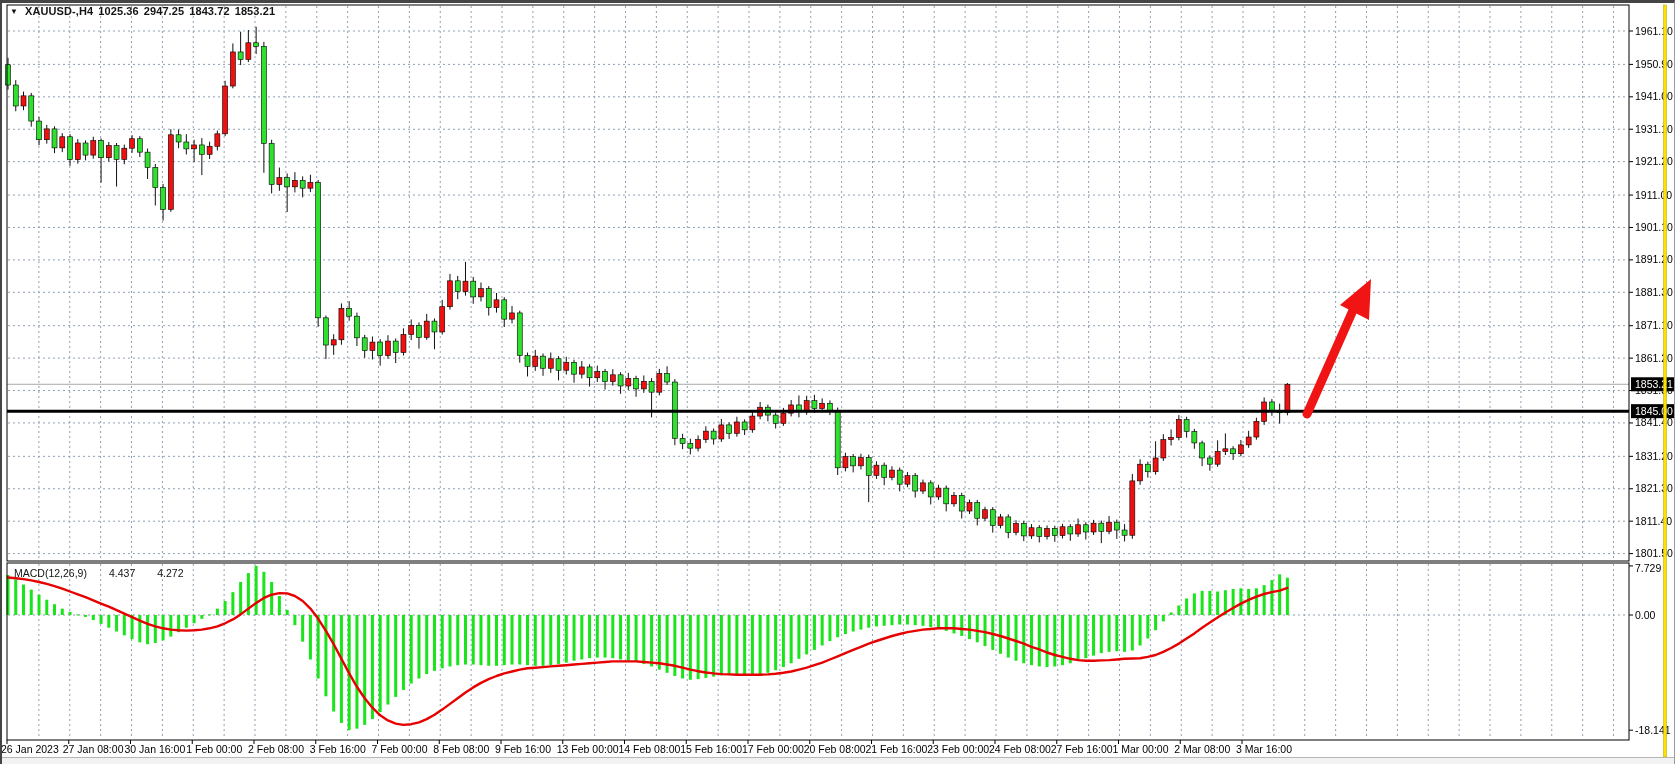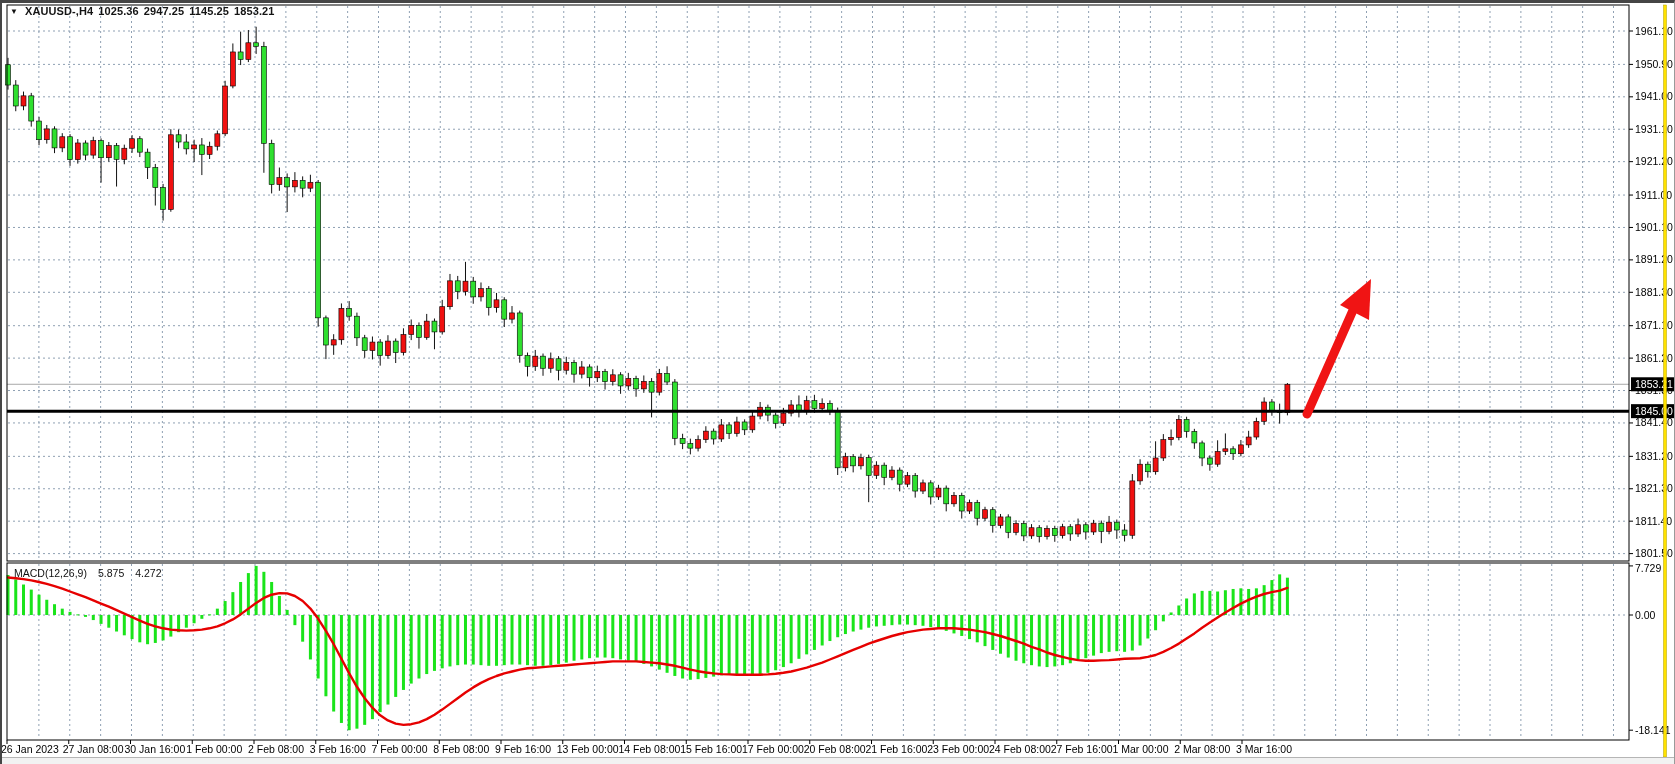--- a/index.html
+++ b/index.html
@@ -11,42 +11,42 @@
   }
   .chart-header{
     position:absolute;top:2px;left:8px;z-index:5;
     font-size:11px;font-weight:bold;color:#141414;white-space:nowrap;
     display:flex;align-items:center;gap:5px;background:transparent;
   }
   .chart-header .tri{font-size:8px;margin-right:2px;color:#111;}
   .chart-header span{letter-spacing:0.1px;}
   .macd-label{
     position:absolute;top:564px;left:12px;z-index:5;
-    font-size:10.5px;color:#111;white-space:nowrap;display:flex;gap:11px;
+    font-size:10.5px;color:#111;white-space:nowrap;display:flex;gap:22px;
   }
   svg{position:absolute;top:0;left:0;}
   .bottom-strip{position:absolute;left:0;right:0;bottom:0;height:6px;background:#f2f2f2;border-top:1px solid #b5b5b5;}
 </style>
 </head>
 <body>
 
 <div class="window">
 
   <div class="chart-header">
     <span class="tri">▼</span>
     <span>XAUUSD-,H4</span>
     <span>1025.36</span>
     <span>2947.25</span>
-    <span>1145.25</span>
+    <span>1843.72</span>
     <span>1853.21</span>
   </div>
 
   <div class="macd-label">
     <span>MACD(12,26,9)</span>
-    <span>5.875</span>
+    <span>4.437</span>
     <span>4.272</span>
   </div>
 
   <svg id="chart-svg" width="1672" height="761" viewBox="0 0 1672 761">
       <line x1="36.875" y1="3" x2="36.875" y2="557" stroke="#8fa0b3" stroke-width="1" stroke-dasharray="2 3"></line>
       <line x1="36.875" y1="561" x2="36.875" y2="736" stroke="#8fa0b3" stroke-width="1" stroke-dasharray="2 3"></line>
       <line x1="67.75" y1="3" x2="67.75" y2="557" stroke="#8fa0b3" stroke-width="1" stroke-dasharray="2 3"></line>
       <line x1="67.75" y1="561" x2="67.75" y2="736" stroke="#8fa0b3" stroke-width="1" stroke-dasharray="2 3"></line>
       <line x1="98.625" y1="3" x2="98.625" y2="557" stroke="#8fa0b3" stroke-width="1" stroke-dasharray="2 3"></line>
       <line x1="98.625" y1="561" x2="98.625" y2="736" stroke="#8fa0b3" stroke-width="1" stroke-dasharray="2 3"></line>

